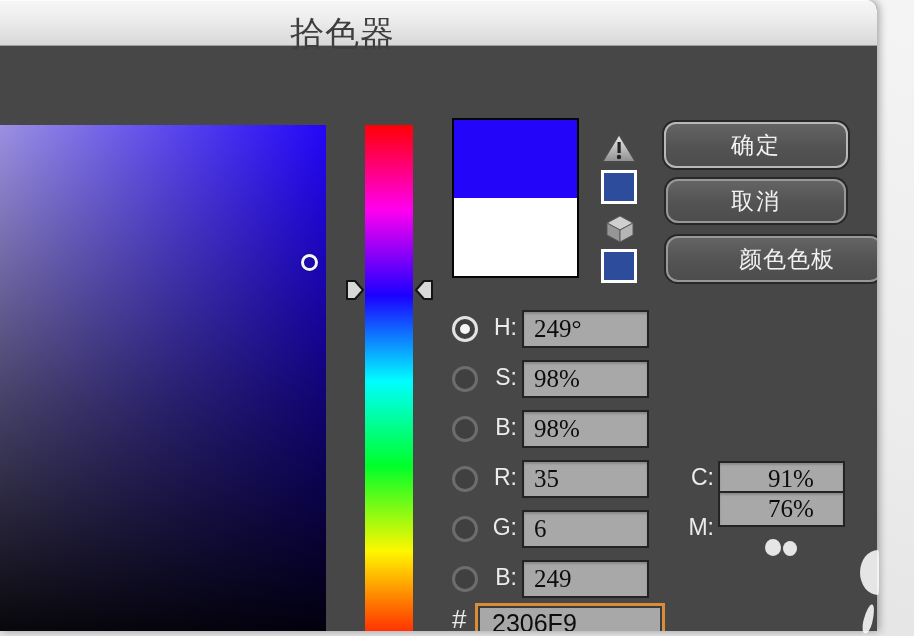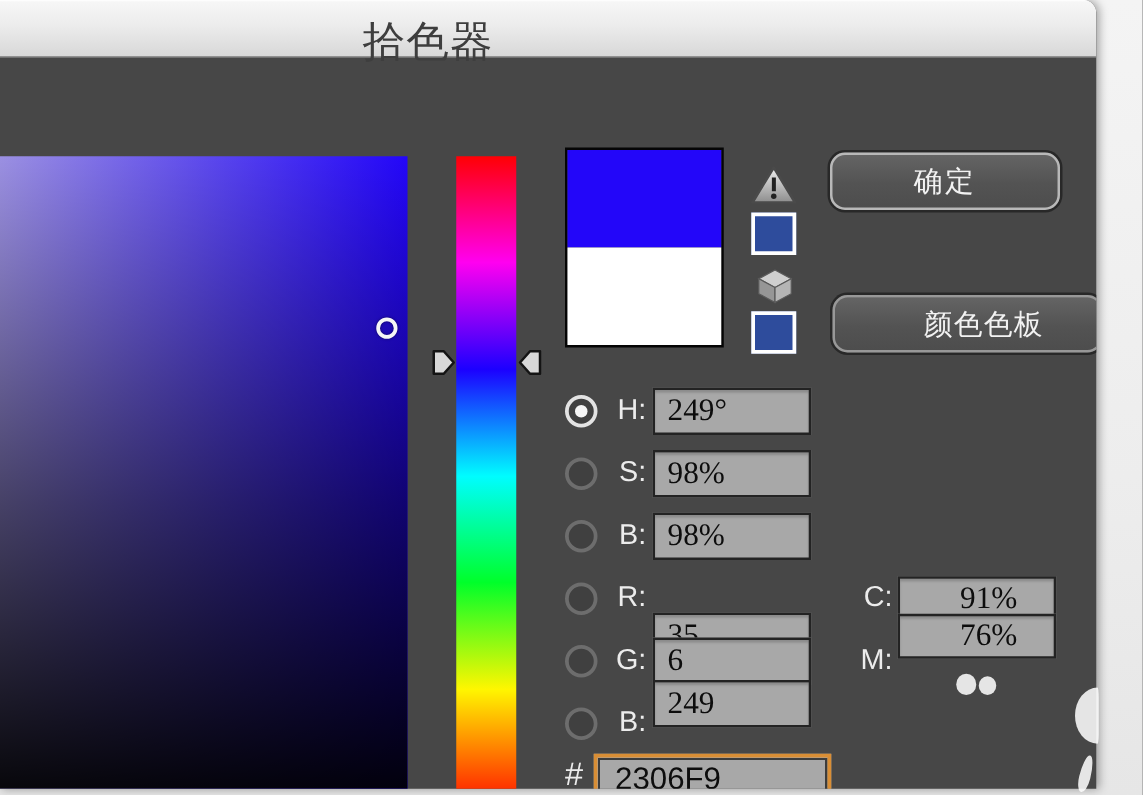--- a/index.html
+++ b/index.html
@@ -117,45 +117,46 @@
     <div class="mini-swatch" style="left: 601px; top: 170px; background: rgb(46, 76, 156);"></div>
 
     <svg class="gamut-icon" style="left:604px; top:214px;" width="32" height="30" viewBox="0 0 32 30">
       <polygon points="16,2 29,9 16,16 3,9" fill="#cfcfcf" stroke="#5a5a5a"></polygon>
       <polygon points="3,9 16,16 16,28 3,21" fill="#969696" stroke="#5a5a5a"></polygon>
       <polygon points="29,9 16,16 16,28 29,21" fill="#b5b5b5" stroke="#5a5a5a"></polygon>
     </svg>
     <div class="mini-swatch" style="left: 601px; top: 249px; background: rgb(46, 76, 156);"></div>
 
     <div class="btn btn-ok">确定</div>
+    <div class="btn btn-cancel">取消</div>
     <div class="btn btn-swatches">颜色色板</div>
 
     <div class="radio selected" style="left:452px; top:316px;"></div>
     <div class="row-label" style="left:478px; top:314px;">H:</div>
     <input class="field f-hsb-rgb" style="top: 310px;" value="249°">
 
     <div class="radio" style="left:452px; top:366px;"></div>
     <div class="row-label" style="left:478px; top:364px;">S:</div>
     <input class="field f-hsb-rgb" style="top: 360px;" value="98%">
 
     <div class="radio" style="left:452px; top:416px;"></div>
     <div class="row-label" style="left:478px; top:414px;">B:</div>
     <input class="field f-hsb-rgb" style="top: 410px;" value="98%">
 
     <div class="radio" style="left:452px; top:466px;"></div>
     <div class="row-label" style="left:478px; top:464px;">R:</div>
-    <input class="field f-hsb-rgb" style="top: 460px; margin-top: 30px;" value="35">
+    <input class="field f-hsb-rgb" style="top: 460px;" value="35">
 
     <div class="radio" style="left:452px; top:516px;"></div>
     <div class="row-label" style="left:478px; top:514px;">G:</div>
     <input class="field f-hsb-rgb" style="top: 510px;" value="6">
 
     <div class="radio" style="left:452px; top:566px;"></div>
     <div class="row-label" style="left:478px; top:564px;">B:</div>
-    <input class="field f-hsb-rgb" style="top: 544px;" value="249">
+    <input class="field f-hsb-rgb" style="top: 560px;" value="249">
 
     <div class="row-label" style="left:676px; top:464px; width:38px;">C:</div>
     <input class="field f-cm" style="top: 461px;" value="91%">
 
     <div class="row-label" style="left:676px; top:514px; width:38px;">M:</div>
     <input class="field f-cm" style="top: 491px;" value="76%">
 
     <div class="hex-label">#</div>
     <input class="hex-field" value="2306F9" style="border-color: rgb(217, 142, 53);">
 

